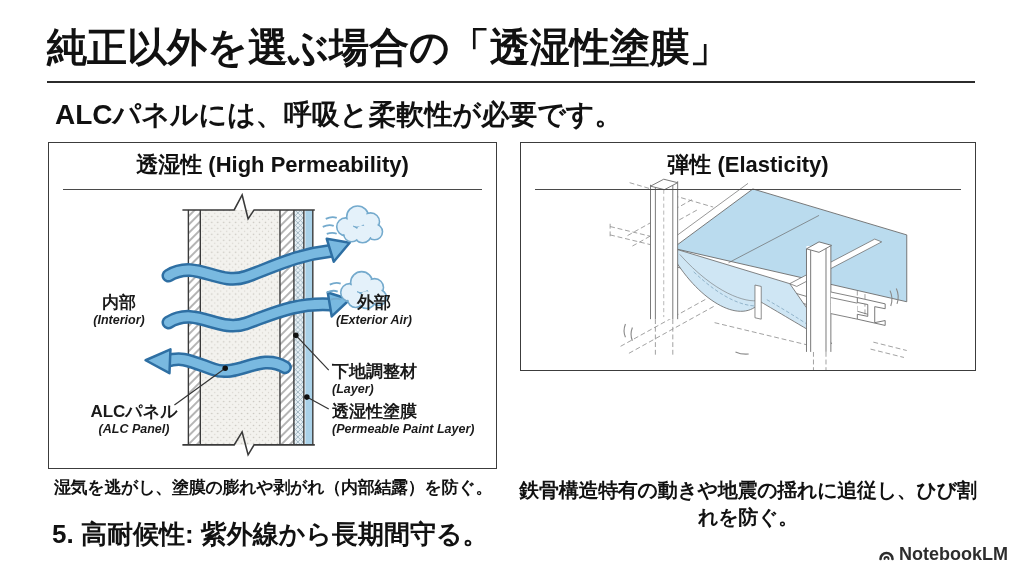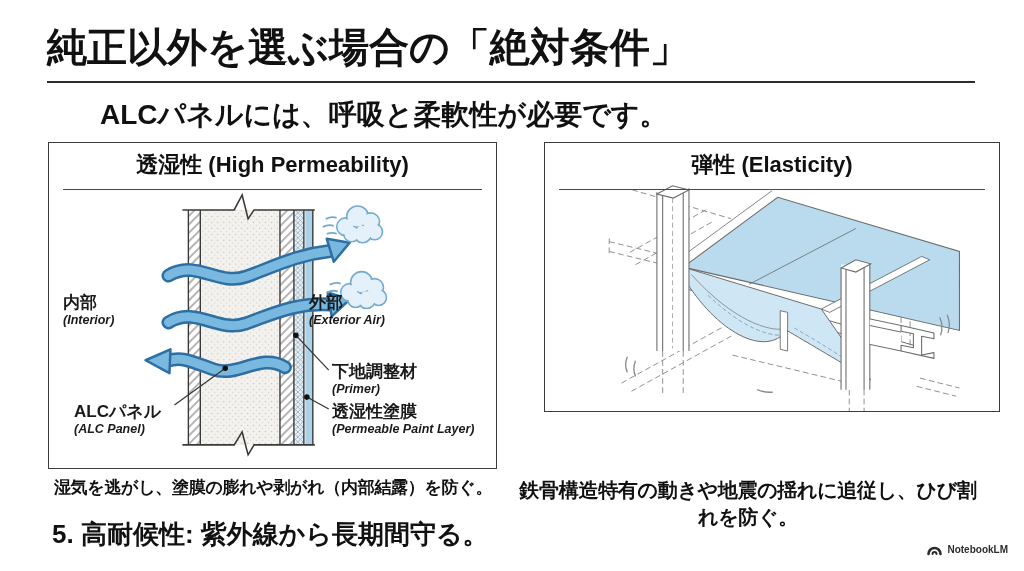--- a/index.html
+++ b/index.html
@@ -7,53 +7,53 @@
     width:1024px;height:571px;position:relative;background:#ffffff;
     font-family:"Liberation Sans","DejaVu Sans",sans-serif;color:#1a1a1a;
     overflow:hidden;
   }
   .abs{position:absolute;}
   .slide-title{
     left:47px;top:20px;width:930px;font-size:40px;font-weight:800;
     letter-spacing:0px;color:#111;
   }
   .title-rule{left:47px;top:81px;width:928px;border-top:2px solid #2b2b2b;height:0;}
-  .subtitle{left:55px;top:96px;font-size:28px;font-weight:700;color:#111;margin-left:45px;}
+  .subtitle{left:55px;top:96px;font-size:28px;font-weight:700;color:#111;}
   .panel{
     border:1.6px solid #3c3c3c;background:#ffffff;box-sizing:border-box;
   }
   .panel-left{left:48px;top:142px;width:449px;height:327px;}
-  .panel-right{left:544px;top:142px;width:456px;height:270px;}
+  .panel-right{left:520px;top:142px;width:456px;height:229px;}
   .panel-header{
     position:absolute;left:0;top:0;width:100%;height:44px;
     display:flex;align-items:center;justify-content:center;
     font-size:22px;font-weight:700;color:#111;
   }
   .panel-rule{position:absolute;left:14px;right:14px;top:46px;border-top:1.6px solid #4a4a4a;height:0;}
   .diagram-svg{position:absolute;left:0;top:0;width:100%;height:100%;}
   .dlabel{position:absolute;font-weight:700;line-height:1.15;}
   .dlabel .jp{font-size:17px;display:block;}
   .dlabel .en{font-size:12.5px;display:block;font-style:italic;}
-  .lbl-center{text-align:left;}
+  .lbl-center{text-align:center;}
   .caption{
     font-size:17px;font-weight:700;color:#111;text-align:center;letter-spacing:-0.3px;
   }
   .caption-left{left:42px;top:476px;width:462px;}
   .caption-right{left:510px;top:477px;width:476px;font-size:20px;}
   .footer-point{left:52px;top:517px;font-size:26px;font-weight:800;color:#111;}
   .watermark{
-    right:16px;top:544px;display:flex;gap:5px;
-    font-size:10px;font-weight:600;color:#2d2d2d;
+    right:16px;top:544px;display:flex;align-items:center;gap:5px;
+    font-size:18px;font-weight:600;color:#2d2d2d;
   }
   .watermark svg{display:block;}
 </style>
 </head>
 <body>
 
-<div class="abs slide-title">純正以外を選ぶ場合の「絶対条件」</div>
+<div class="abs slide-title">純正以外を選ぶ場合の「透湿性塗膜」</div>
 <div class="abs title-rule"></div>
 <div class="abs subtitle">ALCパネルには、呼吸と柔軟性が必要です。</div>
 
 <div class="abs panel panel-left">
   <svg class="diagram-svg" viewBox="0 0 449 326">
     <defs>
       <pattern id="stipple" width="6" height="6" patternUnits="userSpaceOnUse">
         <rect width="6" height="6" fill="#f3f2ee"></rect>
         <circle cx="1.5" cy="1.5" r="0.8" fill="#c9c6bf"></circle>
         <circle cx="4.5" cy="4.5" r="0.7" fill="#d8d5ce"></circle>
@@ -168,21 +168,21 @@
   <div class="dlabel lbl-center" style="left:14px;top:150px;width:112px;">
     <span class="jp">内部</span>
     <span class="en">(Interior)</span>
   </div>
   <div class="dlabel lbl-center" style="left:260px;top:150px;width:130px;">
     <span class="jp">外部</span>
     <span class="en">(Exterior Air)</span>
   </div>
   <div class="dlabel" style="left:283px;top:219px;">
     <span class="jp">下地調整材</span>
-    <span class="en">(Primer)</span>
+    <span class="en">(Layer)</span>
   </div>
   <div class="dlabel" style="left:283px;top:259px;">
     <span class="jp">透湿性塗膜</span>
     <span class="en">(Permeable Paint Layer)</span>
   </div>
   <div class="dlabel lbl-center" style="left:25px;top:259px;width:120px;">
     <span class="jp">ALCパネル</span>
     <span class="en">(ALC Panel)</span>
   </div>
 </div>

